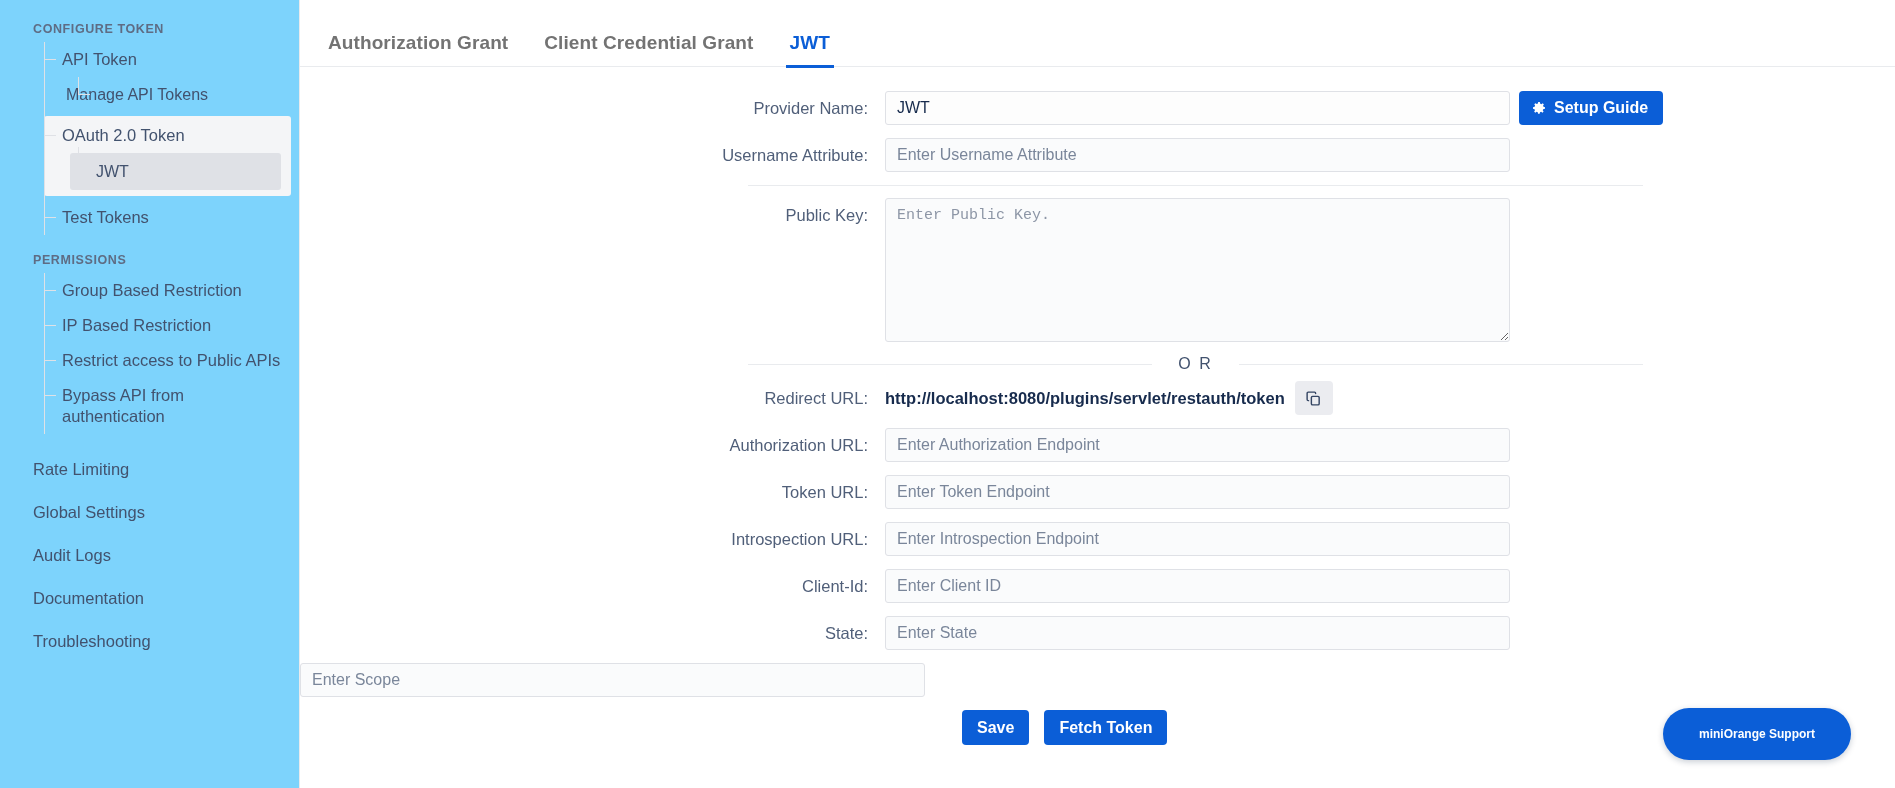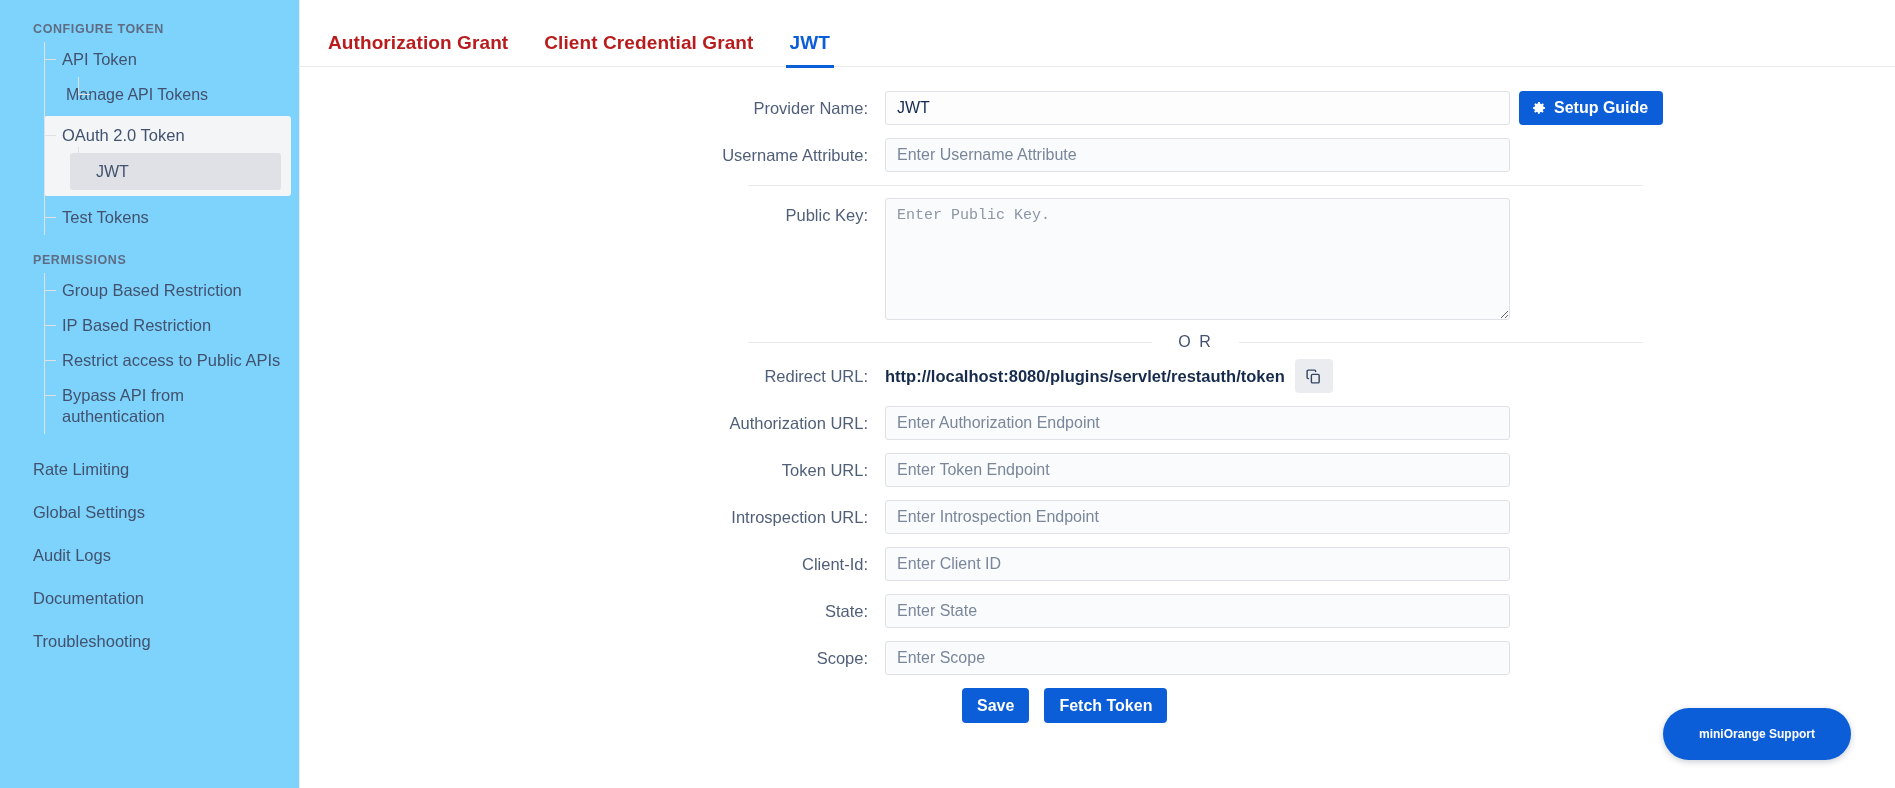--- a/index.html
+++ b/index.html
@@ -112,21 +112,21 @@
     display: flex;
     align-items: flex-end;
     gap: 28px;
     padding: 28px 0 0 24px;
     border-bottom: 1px solid #e9ebee;
     margin-right: 0;
   }
   .tab {
     font-size: 19px;
     font-weight: bold;
-    color: #b91c1c;
+    color: #737373;
     padding: 4px 4px 11px 4px;
     cursor: pointer;
     border-bottom: 3px solid transparent;
     margin-bottom: -2px;
     letter-spacing: 0.1px;
   }
   .tab.active {
     color: #0b5ed7;
     border-bottom-color: #0b5ed7;
   }
@@ -160,21 +160,21 @@
     background: #fafbfc;
     border: 1px solid #dfe1e6;
     border-radius: 3px;
     outline: none;
   }
   input.field::placeholder { color: #7a869a; opacity: 1; }
   input.field.named { background: #fdfdfd; }
 
   textarea.field {
     width: 625px;
-    height: 122px;
+    height: 144px;
     padding: 8px 11px;
     font-size: 15px;
     font-family: "Liberation Mono", monospace;
     color: #172b4d;
     background: #fafbfc;
     border: 1px solid #dfe1e6;
     border-radius: 3px;
     outline: none;
     resize: vertical;
     display: block;
@@ -435,21 +435,20 @@
       </div>
 
       <div class="row">
         <div class="lbl">State:</div>
         <div class="ctl">
           <input class="field" type="text" placeholder="Enter State" style="">
         </div>
       </div>
 
       <div class="row">
-        <div class="lbl">Scope:</div>
         <div class="ctl">
           <input class="field" type="text" placeholder="Enter Scope" style="">
         </div>
       </div>
 
       <div class="btn-row">
         <button class="pbtn">Save</button>
         <button class="pbtn">Fetch Token</button>
       </div>
 

